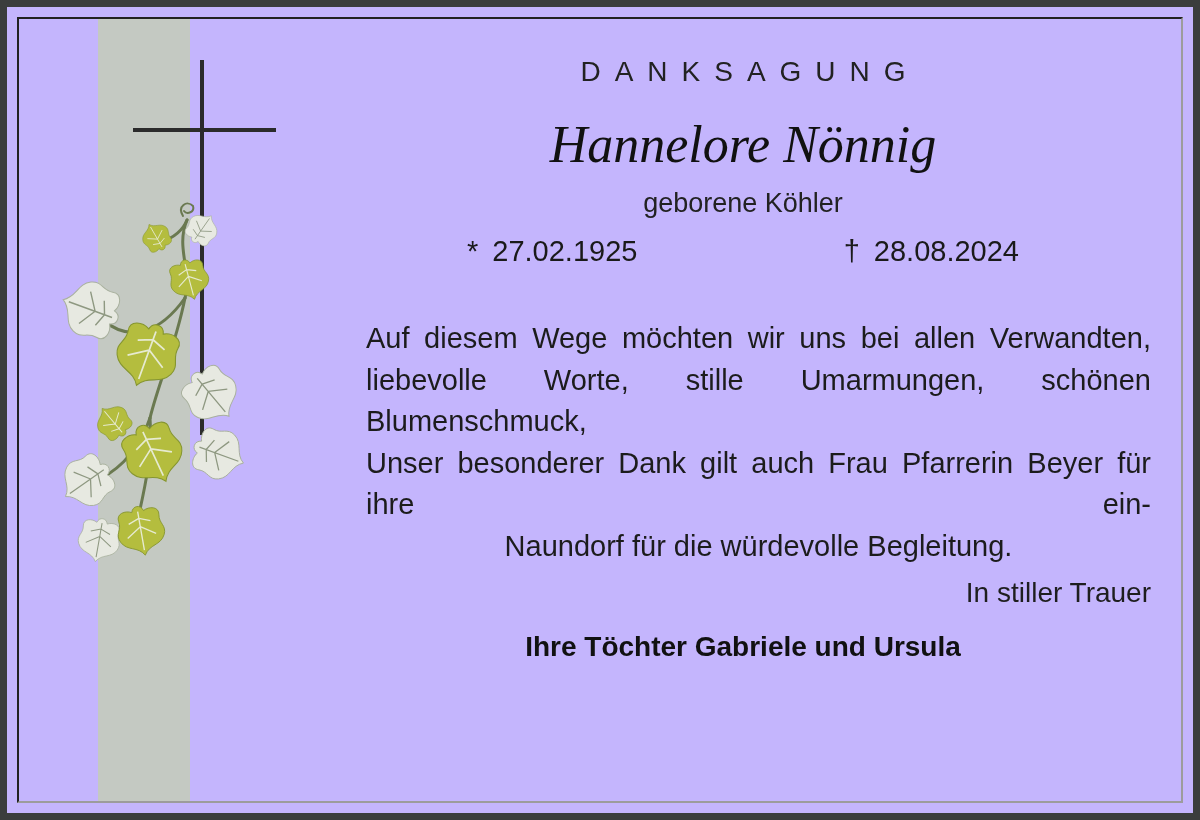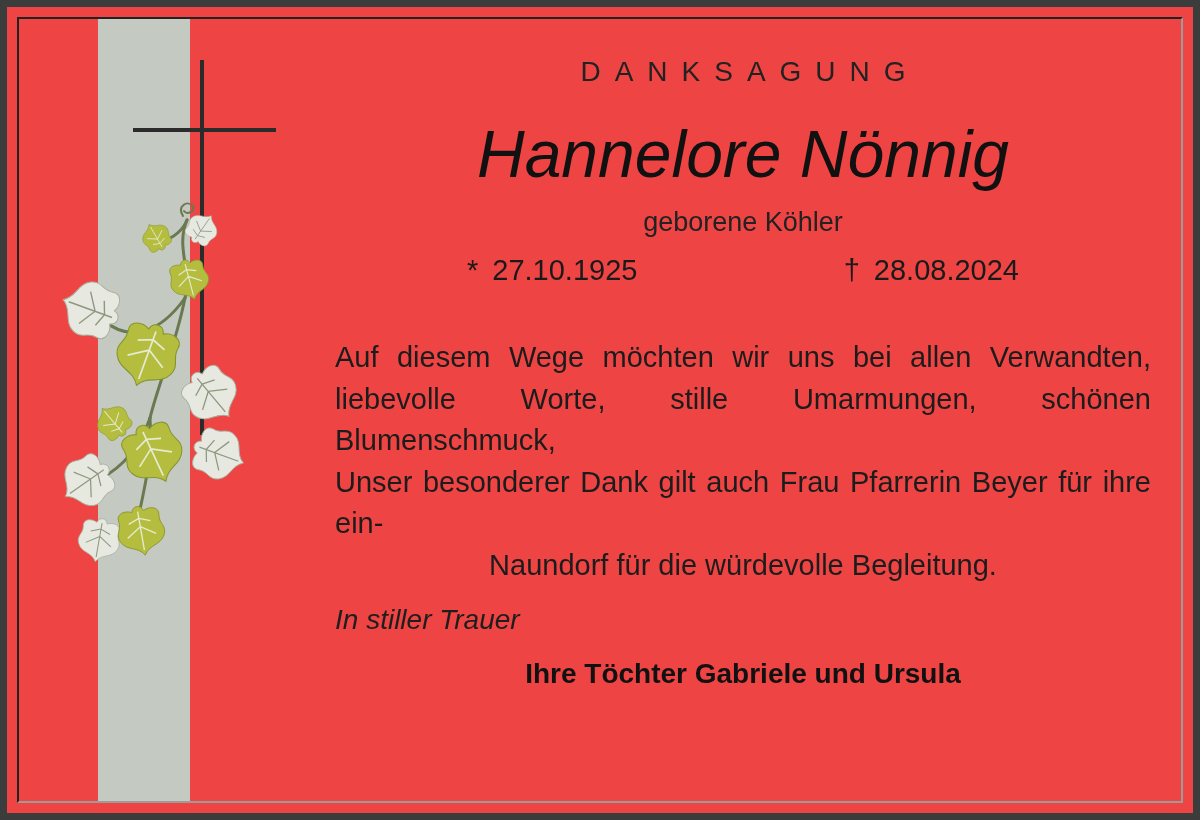--- a/index.html
+++ b/index.html
@@ -1,38 +1,38 @@
 <!DOCTYPE html>
 <html><head>
 <meta charset="utf-8">
 <style>
   html,body{margin:0;padding:0;}
   body{width:1200px;height:820px;overflow:hidden;font-family:"Liberation Sans",sans-serif;}
   .frame{position:relative;width:1200px;height:820px;background:#3a3d3c;}
-  .card{position:absolute;left:7px;top:7px;right:7px;bottom:7px;background:#ef4444;}
+  .card{position:absolute;left:7px;top:7px;right:7px;bottom:7px;background:#c4b5fd;}
   .inner{position:absolute;left:10px;top:10px;right:10px;bottom:10px;
          border-top:2px solid #222222;border-left:2px solid #222222;
          border-right:2px solid #9c9c9c;border-bottom:2px solid #9c9c9c;}
   .stripe{position:absolute;left:79px;top:0;bottom:0;width:92px;background:#c4c9c2;z-index:1;}
   .cross-v{position:absolute;left:181px;top:41px;width:4px;height:375px;background:#2b2b2b;z-index:2;}
   .cross-h{position:absolute;left:114px;top:109px;width:143px;height:4px;background:#2b2b2b;z-index:2;}
   .ivy{position:absolute;left:16px;top:179px;width:220px;height:400px;overflow:visible;z-index:3;}
   .content{position:absolute;left:316px;top:0;width:816px;z-index:4;color:#1e1e1e;}
   .title{margin-top:39px;font-size:28px;line-height:1;text-align:center;
          letter-spacing:14px;padding-left:14px;color:#222;font-weight:400;}
-  .name{margin-top:24px;font-size:66px;line-height:1.35;text-align:center;
-        font-family:Liberation Sans, sans-serif;font-style:italic;font-weight:500;color:#111;}
+  .name{margin-top:24px;font-size:52px;line-height:1.35;text-align:center;
+        font-family:Liberation Serif, serif;font-style:italic;font-weight:500;color:#111;}
   .maiden{margin-top:10px;font-size:27px;line-height:1;text-align:center;color:#222;}
   .dates{margin:20px auto 0 auto;width:552px;display:flex;justify-content:space-between;
          font-size:29px;line-height:1;color:#1a1a1a;}
   .dsym{display:inline-block;margin-right:14px;}
-  .body{margin-top:52px;font-size:29px;line-height:41.5px;color:#1c1c1c;}
+  .body{margin-top:52px;font-size:29px;line-height:41.5px;color:#1c1c1c;margin-left:31px;}
   .jline{text-align:justify;text-align-last:justify;white-space:normal;}
   .jlast{text-align:center;}
-  .closing{margin-top:20px;font-size:28px;line-height:1;text-align:left;font-style:italic;}
+  .closing{margin-top:12px;font-size:28px;line-height:1;text-align:right;}
   .sig{font-weight:bold;font-size:28px;line-height:1;text-align:center;color:#111;}
   .sig1{margin-top:26px;}
 </style>
 </head>
 <body>
 
 <div class="frame">
   <div class="card">
     <div class="inner">
 
@@ -82,21 +82,21 @@
       <div class="content">
 
         <div class="title">DANKSAGUNG</div>
 
         <div class="name">Hannelore Nönnig</div>
 
         <div class="maiden">geborene Köhler</div>
 
         <div class="dates">
           <span>
-            <span class="dsym">*</span><span>27.10.1925</span>
+            <span class="dsym">*</span><span>27.02.1925</span>
           </span>
           <span>
             <span class="dsym">†</span><span>28.08.2024</span>
           </span>
         </div>
 
         <div class="body">
           <div class="jline">Auf diesem Wege möchten wir uns bei allen Verwandten,</div>
           <div class="jline">liebevolle Worte, stille Umarmungen, schönen Blumenschmuck,</div>
           <div class="jline">Unser besonderer Dank gilt auch Frau Pfarrerin Beyer für ihre ein-</div>

